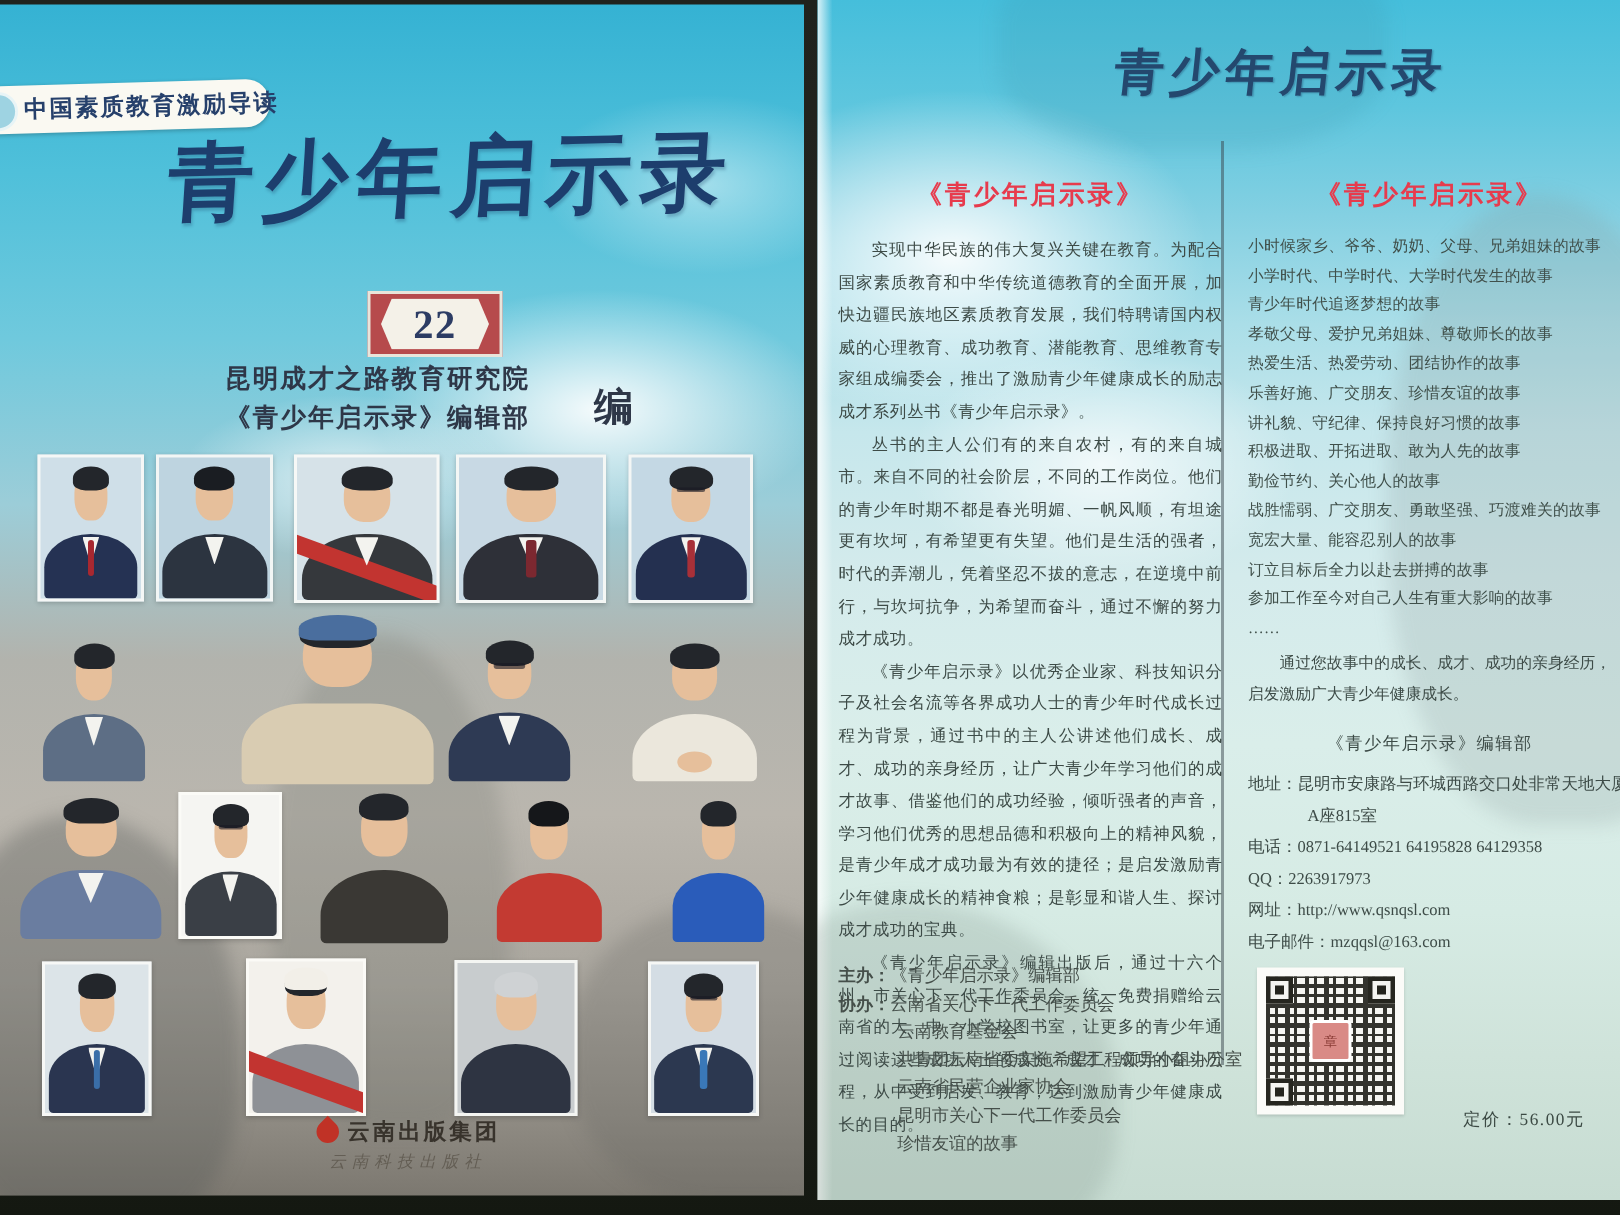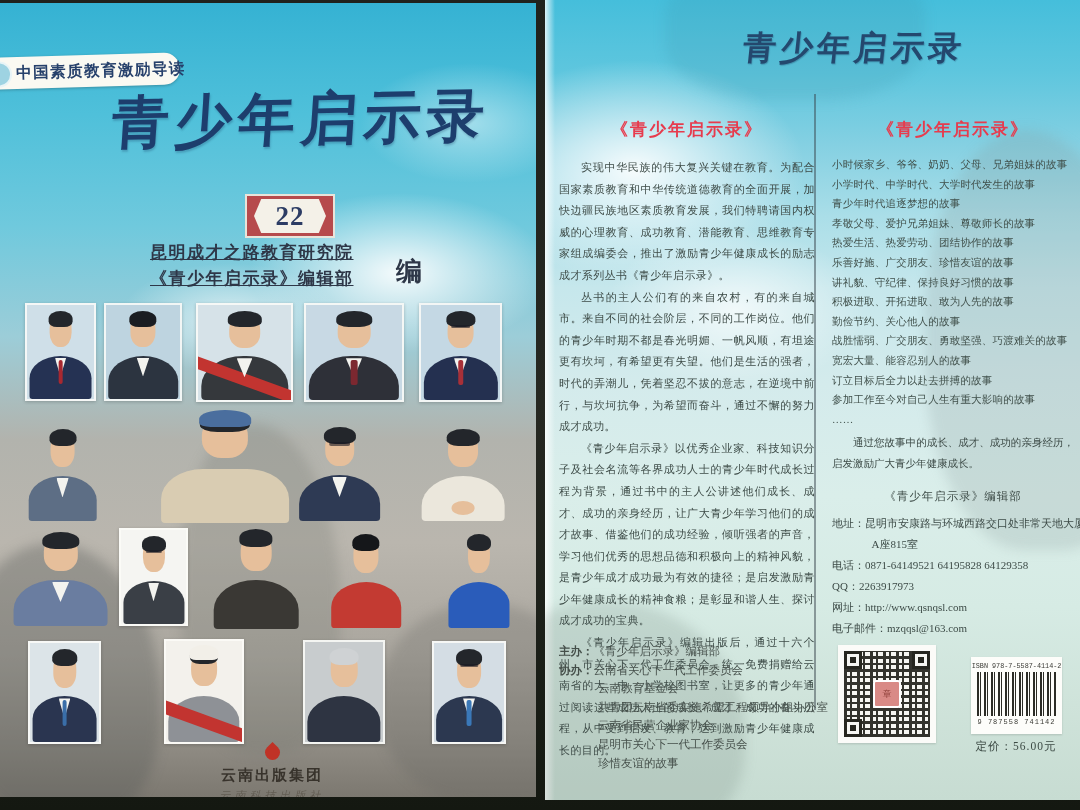--- a/index.html
+++ b/index.html
@@ -34,21 +34,21 @@
     text-shadow:1px 2px 2px rgba(20,50,90,.25);white-space:nowrap;}
 
   .vol-badge{position:absolute;left:245px;top:191px;width:86px;height:40px;background:#b64a4c;
     border:2px solid #e9e4da;display:flex;align-items:center;justify-content:center;}
   .vol-hex{width:72px;height:34px;background:#f4f1e8;
     clip-path:polygon(10% 0,90% 0,100% 50%,90% 100%,10% 100%,0 50%);
     display:flex;align-items:center;justify-content:center;}
   .vol-num{font-size:27px;font-weight:bold;color:#2c3c64;letter-spacing:1px;}
 
   .editors{position:absolute;left:150px;top:237px;width:250px;color:#2e3748;}
-  .editor-line{font-size:17px;letter-spacing:1.5px;line-height:26px;font-weight:bold;white-space:nowrap;text-decoration:underline;}
+  .editor-line{font-size:17px;letter-spacing:1.5px;line-height:26px;font-weight:bold;white-space:nowrap;}
   .editor-suffix{position:absolute;left:246px;top:14px;font-size:26px;font-weight:bold;color:#2e3748;}
 
   .portrait{position:absolute;overflow:hidden;}
   .portrait.framed{border:2px solid rgba(252,252,248,.85);box-shadow:0 1px 3px rgba(40,40,40,.25);box-sizing:border-box;}
   .p-head{position:absolute;left:50%;top:9%;width:34%;height:36%;transform:translateX(-50%);
     border-radius:46% 46% 42% 42%;}
   .p-hair{position:absolute;left:50%;top:6%;width:37%;height:17%;transform:translateX(-50%);
     border-radius:50% 50% 35% 35%;}
   .p-torso{position:absolute;left:50%;bottom:0;width:94%;height:46%;transform:translateX(-50%);
     border-radius:42px 42px 4px 4px / 30px 30px 4px 4px;}
@@ -68,21 +68,21 @@
   .r1p3{left:196px;top:300px;width:97px;height:99px} .r1p4{left:304px;top:300px;width:100px;height:99px}
   .r1p5{left:419px;top:300px;width:83px;height:99px} .r2p1{left:26px;top:420px;width:73px;height:98px}
   .r2p2{left:157px;top:402px;width:136px;height:118px}.r2p3{left:296px;top:418px;width:87px;height:100px}
   .r2p4{left:419px;top:420px;width:88px;height:98px} .r3p1{left:10px;top:523px;width:101px;height:100px}
   .r3p2{left:119px;top:525px;width:69px;height:98px} .r3p3{left:211px;top:520px;width:90px;height:106px}
   .r3p4{left:329px;top:525px;width:74px;height:100px}.r3p5{left:446px;top:525px;width:65px;height:100px}
   .r4p1{left:28px;top:638px;width:73px;height:103px} .r4p2{left:164px;top:636px;width:80px;height:105px}
   .r4p3{left:303px;top:637px;width:82px;height:104px}.r4p4{left:432px;top:638px;width:74px;height:103px}
 
   .publisher{position:absolute;left:192px;top:742px;width:160px;text-align:center;}
-  .pub-main{display:flex;align-items:center;justify-content:center;gap:6px;flex-direction:column;}
+  .pub-main{display:flex;align-items:center;justify-content:center;gap:6px;}
   .flame{width:15px;height:15px;background:#c03226;border-radius:50% 0 50% 50%;transform:rotate(-45deg);}
   .pub-name{font-family:"Liberation Sans",sans-serif;font-size:15px;font-weight:bold;color:#38332c;letter-spacing:2px;white-space:nowrap;}
   .pub-imprint{margin-top:3px;font-size:11px;color:#5c564c;letter-spacing:4px;opacity:.8;font-style:italic;white-space:nowrap;}
 
   
   .back-title{position:absolute;left:198px;top:26px;width:170px;font-size:33px;font-weight:bold;
     color:#24486e;letter-spacing:4px;transform:skewX(-6deg);white-space:nowrap;
     text-shadow:1px 1px 1px rgba(20,50,90,.3);}
   .divider{position:absolute;left:269px;top:94px;width:2px;height:616px;background:rgba(58,70,78,.5);}
 
@@ -351,20 +351,15 @@
 
     <div class="qr-box">
       <div class="qr">
         <div class="qf tl"></div>
         <div class="qf tr"></div>
         <div class="qf bl"></div>
         <div class="qr-seal">章</div>
       </div>
     </div>
 
-    <div class="barcode-box">
-      <div class="isbn-text">ISBN 978-7-5587-4114-2</div>
-      <div class="bars"></div>
-      <div class="barcode-digits">9 787558 741142</div>
-    </div>
     <div class="price">定价：56.00元</div>
   </div>
 </div>
 
 </body></html>

